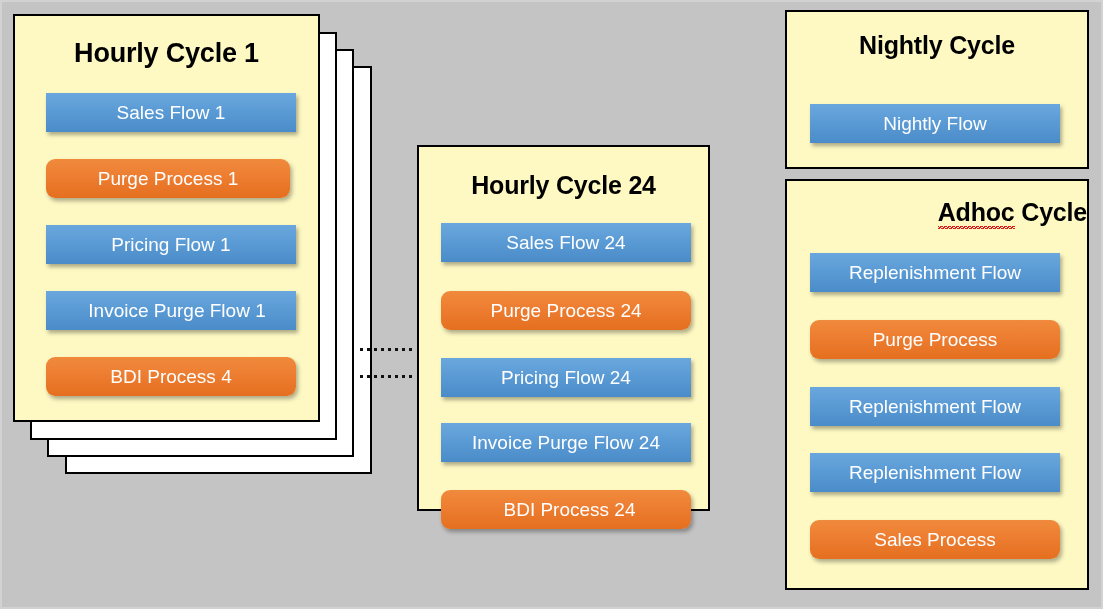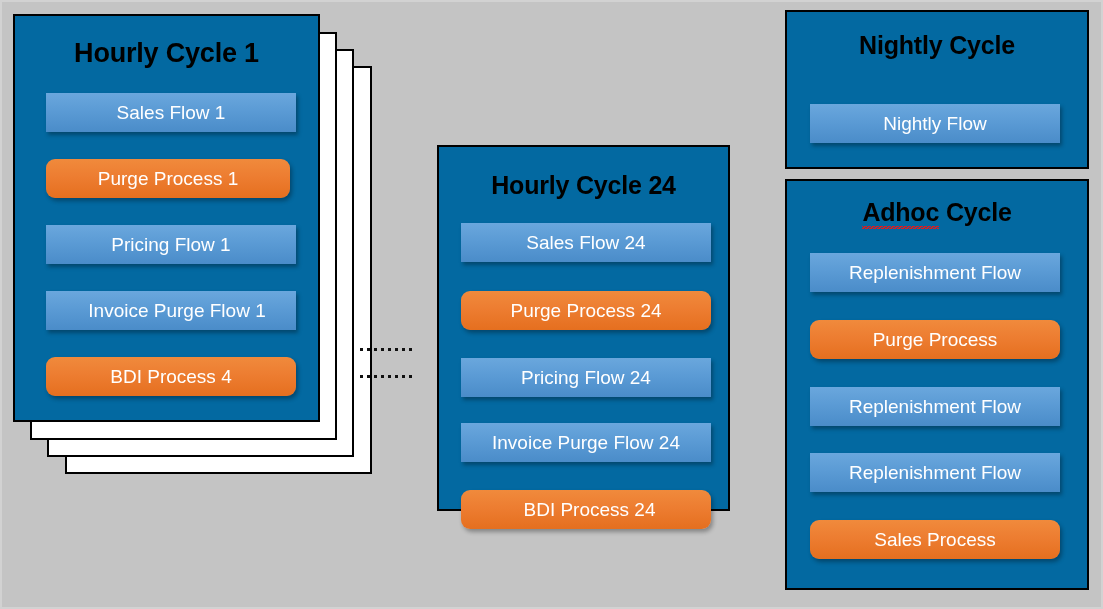--- a/index.html
+++ b/index.html
@@ -20,21 +20,21 @@
     width: 1103px;
     height: 609px;
     background: #c4c4c4;
     box-sizing: border-box;
     border: 2px solid #d2d2d2;
   }
 
   
   .panel {
     position: absolute;
-    background: #0369a1;
+    background: #fef9c3;
     border: 2px solid #000000;
     box-sizing: border-box;
   }
 
   .stack-card {
     position: absolute;
     background: #ffffff;
     border: 2px solid #000000;
     box-sizing: border-box;
   }
@@ -120,42 +120,42 @@
     <div class="bar flow" style="left:31px; top:209px; width:250px; height:39px; font-size:19px;">Pricing Flow 1</div>
 
     <div class="bar flow" style="left:31px; top:275px; width:250px; height:39px; font-size:19px;padding-left:12px;">Invoice Purge Flow 1</div>
 
     <div class="bar process" style="left:31px; top:341px; width:250px; height:39px; font-size:19px;">BDI Process 4</div>
   </div>
 
   <div class="connector" style="left:358px; top:346px; width:55px;"></div>
   <div class="connector" style="left:358px; top:373px; width:55px;"></div>
 
-  <div class="panel" style="left:415px; top:143px; width:293px; height:366px;margin-left:20px;">
+  <div class="panel" style="left:415px; top:143px; width:293px; height:366px;">
     <div class="panel-title" style="position:absolute; left:0; top:24px; width:100%; font-size:25px;">Hourly Cycle 24</div>
 
     <div class="bar flow" style="left:22px; top:76px; width:250px; height:39px; font-size:19px;">Sales Flow 24</div>
 
     <div class="bar process" style="left:22px; top:144px; width:250px; height:39px; font-size:19px;">Purge Process 24</div>
 
     <div class="bar flow" style="left:22px; top:211px; width:250px; height:39px; font-size:19px;">Pricing Flow 24</div>
 
     <div class="bar flow" style="left:22px; top:276px; width:250px; height:39px; font-size:19px;">Invoice Purge Flow 24</div>
 
     <div class="bar process" style="left:22px; top:343px; width:250px; height:39px; font-size:19px;padding-left:7px;">BDI Process 24</div>
   </div>
 
   <div class="panel" style="left:783px; top:8px; width:304px; height:159px;">
     <div class="panel-title" style="position:absolute; left:0; top:19px; width:100%; font-size:25px;">Nightly Cycle</div>
 
     <div class="bar flow" style="left:23px; top:92px; width:250px; height:39px; font-size:19px;">Nightly Flow</div>
   </div>
 
   <div class="panel" style="left:783px; top:177px; width:304px; height:411px;">
-    <div class="panel-title" style="position:absolute; left:0; top:17px; width:100%; font-size:25px;">
+    <div class="panel-title" style="position:absolute; left:0; top:17px; width:100%; font-size:25px;text-align:right;">
       <span class="spell-error">Adhoc</span><span> Cycle</span>
     </div>
 
     <div class="bar flow" style="left:23px; top:72px; width:250px; height:39px; font-size:19px;">Replenishment Flow</div>
 
     <div class="bar process" style="left:23px; top:139px; width:250px; height:39px; font-size:19px;">Purge Process</div>
 
     <div class="bar flow" style="left:23px; top:206px; width:250px; height:39px; font-size:19px;">Replenishment Flow</div>
 
     <div class="bar flow" style="left:23px; top:272px; width:250px; height:39px; font-size:19px;">Replenishment Flow</div>

